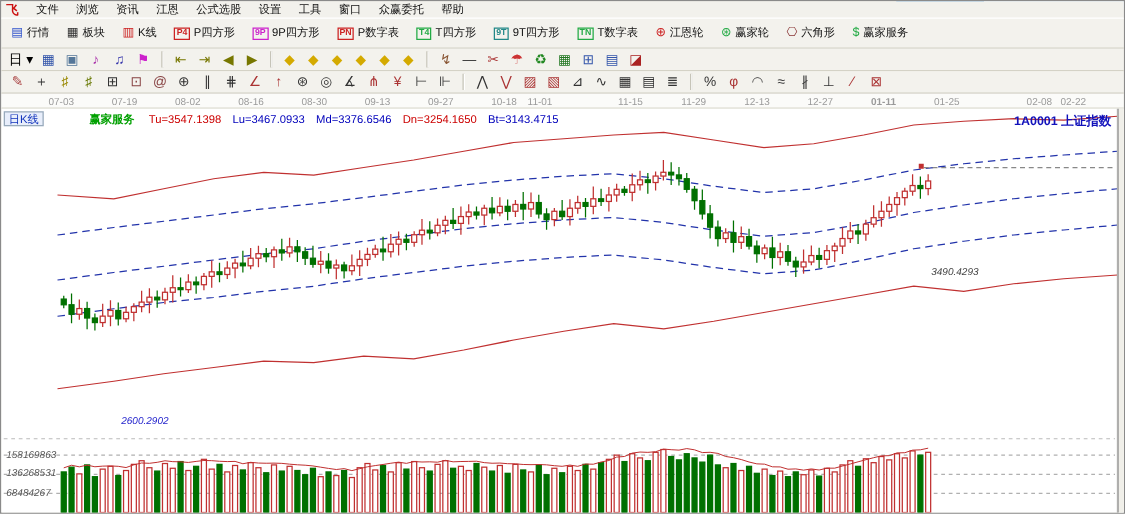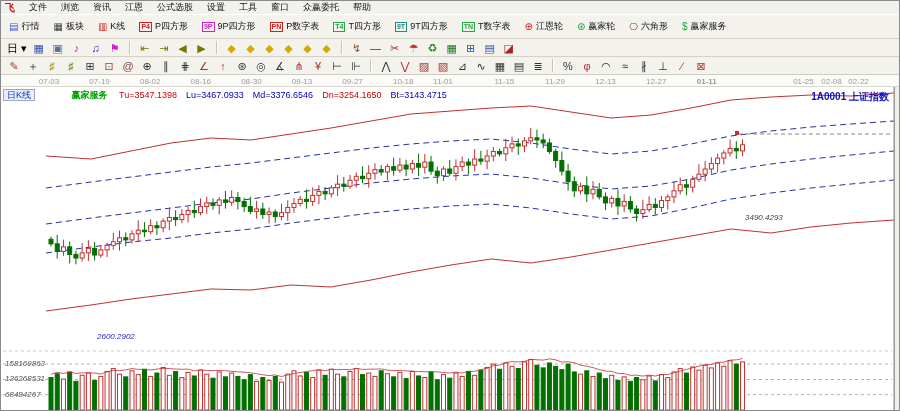--- a/index.html
+++ b/index.html
@@ -191,27 +191,27 @@
   </div>
 <div id="date-axis" class="row">
     <span class="dlabel" style="left: 48px;">07-03</span>
     <span class="dlabel" style="left: 98.6px;">07-19</span>
     <span class="dlabel" style="left: 149.2px;">08-02</span>
     <span class="dlabel" style="left: 199.8px;">08-16</span>
     <span class="dlabel" style="left: 250.4px;">08-30</span>
     <span class="dlabel" style="left: 301px;">09-13</span>
     <span class="dlabel" style="left: 351.6px;">09-27</span>
     <span class="dlabel" style="left: 402.2px;">10-18</span>
-    <span class="dlabel" style="left: 442px; text-align: right;">11-01</span>
+    <span class="dlabel" style="left: 431px; text-align: right;">11-01</span>
     <span class="dlabel" style="left: 503.4px;">11-15</span>
     <span class="dlabel" style="left: 554px;">11-29</span>
     <span class="dlabel" style="left: 604.6px;">12-13</span>
     <span class="dlabel" style="left: 655.2px;">12-27</span>
     <span class="dlabel" style="left: 705.8px; font-weight: bold;">01-11</span>
-    <span class="dlabel" style="left: 756.4px; margin-left: 46px;">01-25</span>
+    <span class="dlabel" style="left: 756.4px;">01-25</span>
     <span class="dlabel" style="left: 807px; padding-left: 47px;">02-08</span>
     <span class="dlabel" style="left: 857.6px;">02-22</span>
   </div>
 
 <div id="chart" class="row">
   <svg id="chart-svg" width="900" height="325" viewBox="0 0 900 325">
       <line x1="2" y1="277" x2="891" y2="277" stroke="#b0b0b0" stroke-width="1" stroke-dasharray="3,3"></line>
       <line x1="2" y1="292.48994219822663" x2="891" y2="292.48994219822663" stroke="#b0b0b0" stroke-width="1" stroke-dasharray="3,3"></line>
       <line x1="2" y1="307.6666069609125" x2="891" y2="307.6666069609125" stroke="#b0b0b0" stroke-width="1" stroke-dasharray="3,3"></line>
       <line x1="2" y1="264" x2="891" y2="264" stroke="#b0b0b0" stroke-width="0.7" stroke-dasharray="3,3"></line>

